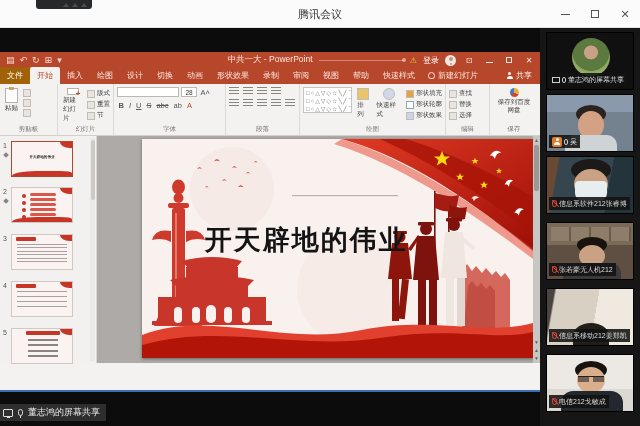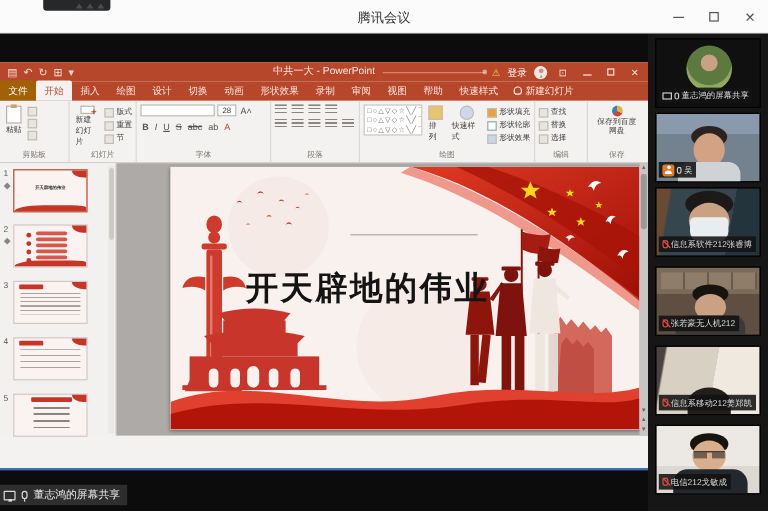--- a/index.html
+++ b/index.html
@@ -203,20 +203,24 @@
         <span class="tab">形状效果</span>
         <span class="tab">录制</span>
         <span class="tab">审阅</span>
         <span class="tab">视图</span>
         <span class="tab">帮助</span>
         <span class="tab">快速样式</span>
         <span class="tellme">
           <span class="bulb"></span>
           <span>新建幻灯片</span>
         </span>
+        <span class="tabs-right">
+          <span class="person-ic"></span>
+          <span>共享</span>
+        </span>
       </div>
 
       <div class="ppt-ribbon">
 
         <div class="rgroup" style="width:58px;">
           <div class="bigbtn">
             <span class="paste-ic"></span>
             <span>粘贴</span>
           </div>
           <div class="minicol">

